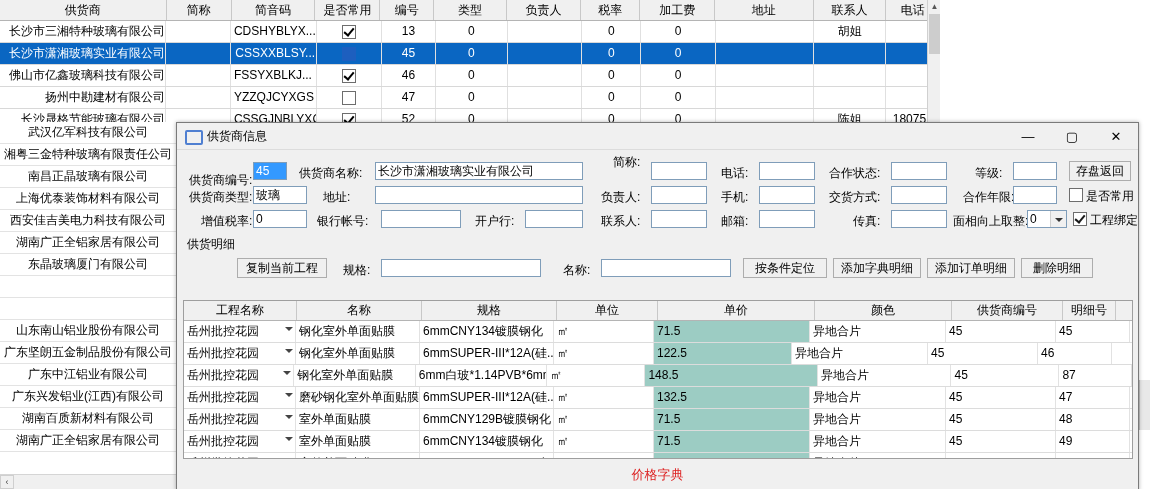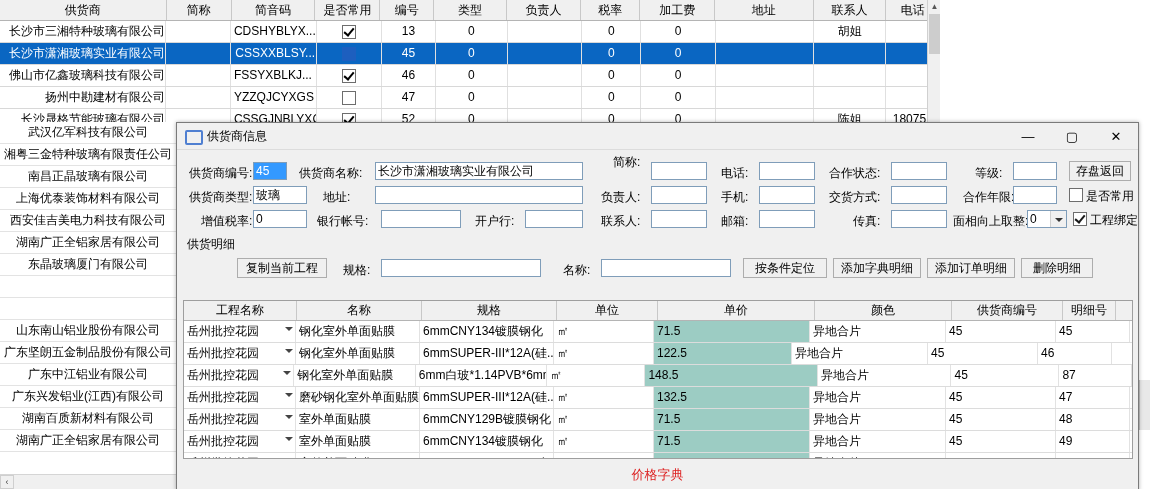--- a/index.html
+++ b/index.html
@@ -232,21 +232,21 @@
       <span class="tt">供货商信息</span>
       <span class="btns">
         <span>—</span>
         <span>▢</span>
         <span class="x">✕</span>
       </span>
     </div>
 
     <div class="dlg-body">
 
-      <span class="fld-label" style="left:12px;top:15px">供货商编号:</span>
+      <span class="fld-label" style="left:12px;top:22px">供货商编号:</span>
       <div class="inp sel-blue" style="left:76px;top:12px;width:34px">45</div>
       <span class="fld-label" style="left:122px;top:15px">供货商名称:</span>
       <div class="inp" style="left:198px;top:12px;width:208px">长沙市潇湘玻璃实业有限公司</div>
       <span class="fld-label" style="left:436px;top:4px">简称:</span>
       <div class="inp" style="left:474px;top:12px;width:56px"></div>
       <span class="fld-label" style="left:544px;top:15px">电话:</span>
       <div class="inp" style="left:582px;top:12px;width:56px"></div>
       <span class="fld-label" style="left:652px;top:15px">合作状态:</span>
       <div class="inp" style="left:714px;top:12px;width:56px"></div>
       <span class="fld-label" style="left:798px;top:15px">等级:</span>

